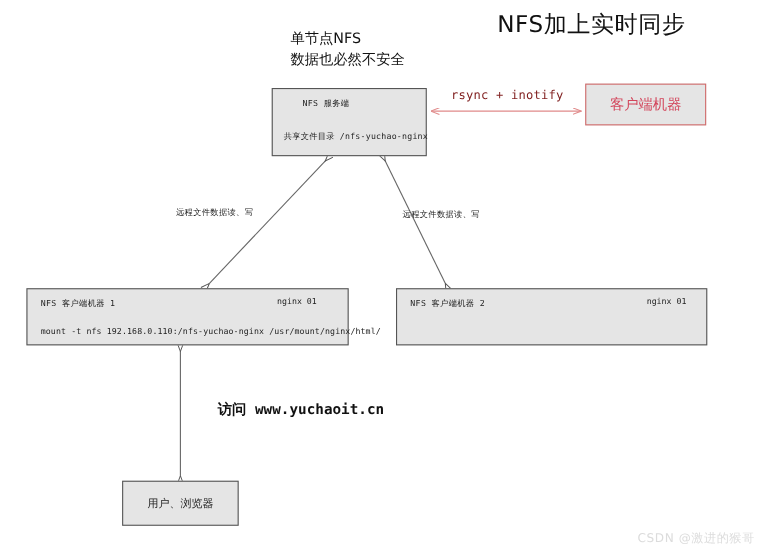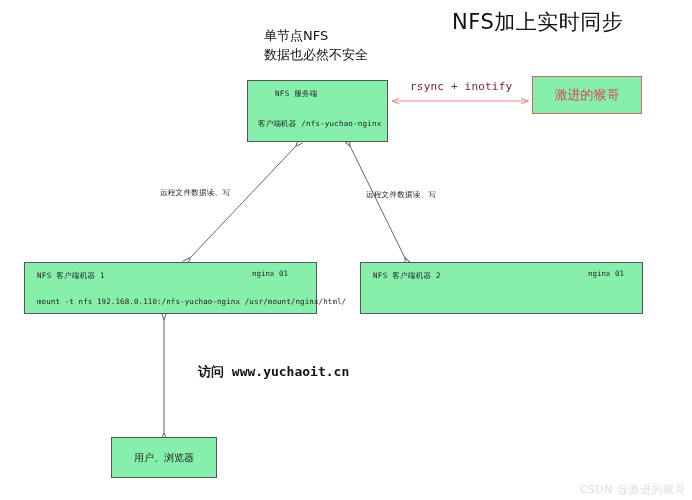--- a/index.html
+++ b/index.html
@@ -47,21 +47,21 @@
     left: 264px;
     top: 26px;
     font-size: 13px;
     line-height: 19px;
     color: #111111;
     white-space: nowrap;
   }
   
   .node-box {
     border: 1px solid #555555;
-    background: #86efac;
+    background: #e5e5e5;
   }
   .node-box.red {
     border: 1px solid #d06a6a;
   }
   .box-nfs-server {
     left: 247px;
     top: 80px;
     width: 141px;
     height: 62px;
   }
@@ -225,27 +225,27 @@
 
   <div class="abs page-title">NFS加上实时同步</div>
 
   <div class="abs note-block">
     <div>单节点NFS</div>
     <div>数据也必然不安全</div>
   </div>
 
   <div class="abs node-box box-nfs-server">
     <div class="nfs-server-title mono">NFS   服务端</div>
-    <div class="nfs-server-path mono">客户端机器  /nfs-yuchao-nginx</div>
+    <div class="nfs-server-path mono">共享文件目录  /nfs-yuchao-nginx</div>
   </div>
 
   <div class="abs rsync-label mono">rsync + inotify</div>
 
   <div class="abs node-box red box-backup">
-    <span class="backup-label">激进的猴哥</span>
+    <span class="backup-label">客户端机器</span>
   </div>
 
   <div class="abs node-box box-client box-client-1">
     <div class="client-title mono">NFS   客户端机器 1</div>
     <div class="client-nginx mono">nginx 01</div>
     <div class="client-mount mono">mount -t nfs 192.168.0.110:/nfs-yuchao-nginx /usr/mount/nginx/html/</div>
   </div>
 
   <div class="abs node-box box-client box-client-2">
     <div class="client-title mono">NFS   客户端机器 2</div>

